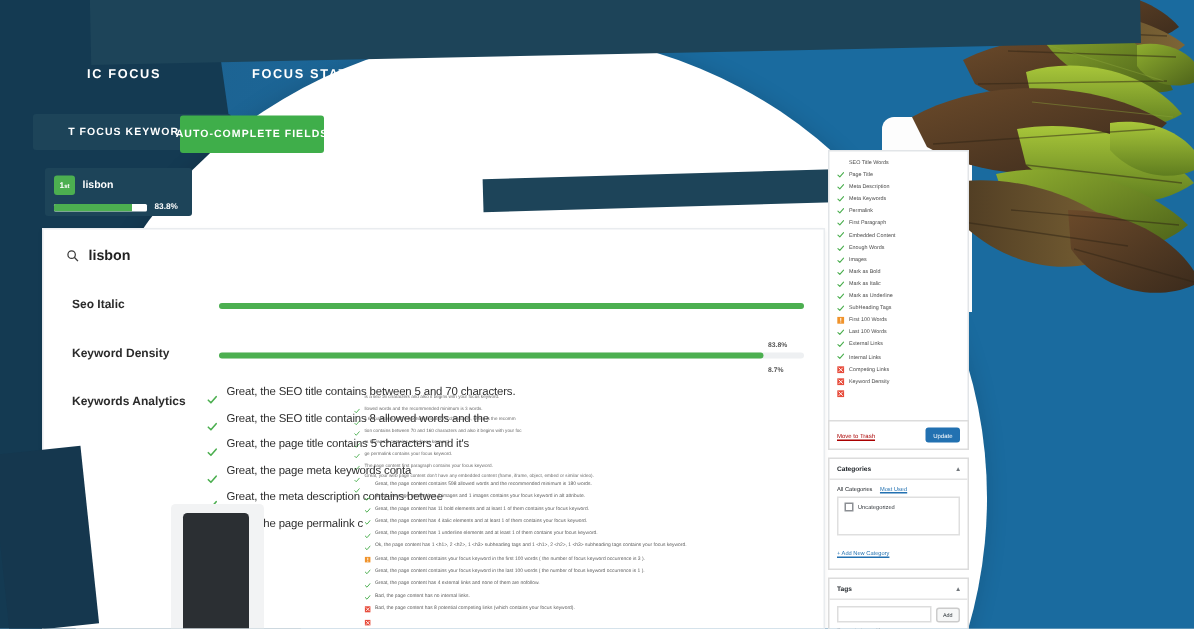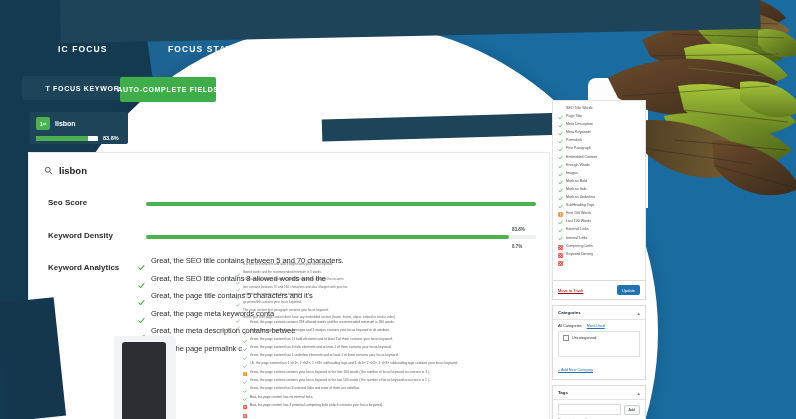--- a/index.html
+++ b/index.html
@@ -242,23 +242,23 @@
   <div class="card"></div>
 
   <div class="card-kw">
     <svg class="mag" viewBox="0 0 12 12">
       <circle cx="5" cy="5" r="3.3" fill="none" stroke="#3a3a3a" stroke-width="1.1"></circle>
       <line x1="7.4" y1="7.4" x2="10.6" y2="10.8" stroke="#3a3a3a" stroke-width="1.2"></line>
     </svg>
     <span>lisbon</span>
   </div>
 
-  <div class="metric m1">Seo Score</div>
+  <div class="metric m1">Seo Italic</div>
   <div class="metric m2">Keyword Density</div>
-  <div class="metric m3">Keyword Analytics</div>
+  <div class="metric m3">Keywords Analytics</div>
 
   <div class="track t1">
       <i id="fill1" style="width: 100%; background: rgb(76, 175, 80);"></i>
     </div>
   <div class="track t2">
       <i id="fill2" style="width: 93%; background: rgb(76, 175, 80);"></i>
     </div>
 
   <div class="pct p1">83.8%</div>
   <div class="pct p2">8.7%</div>

